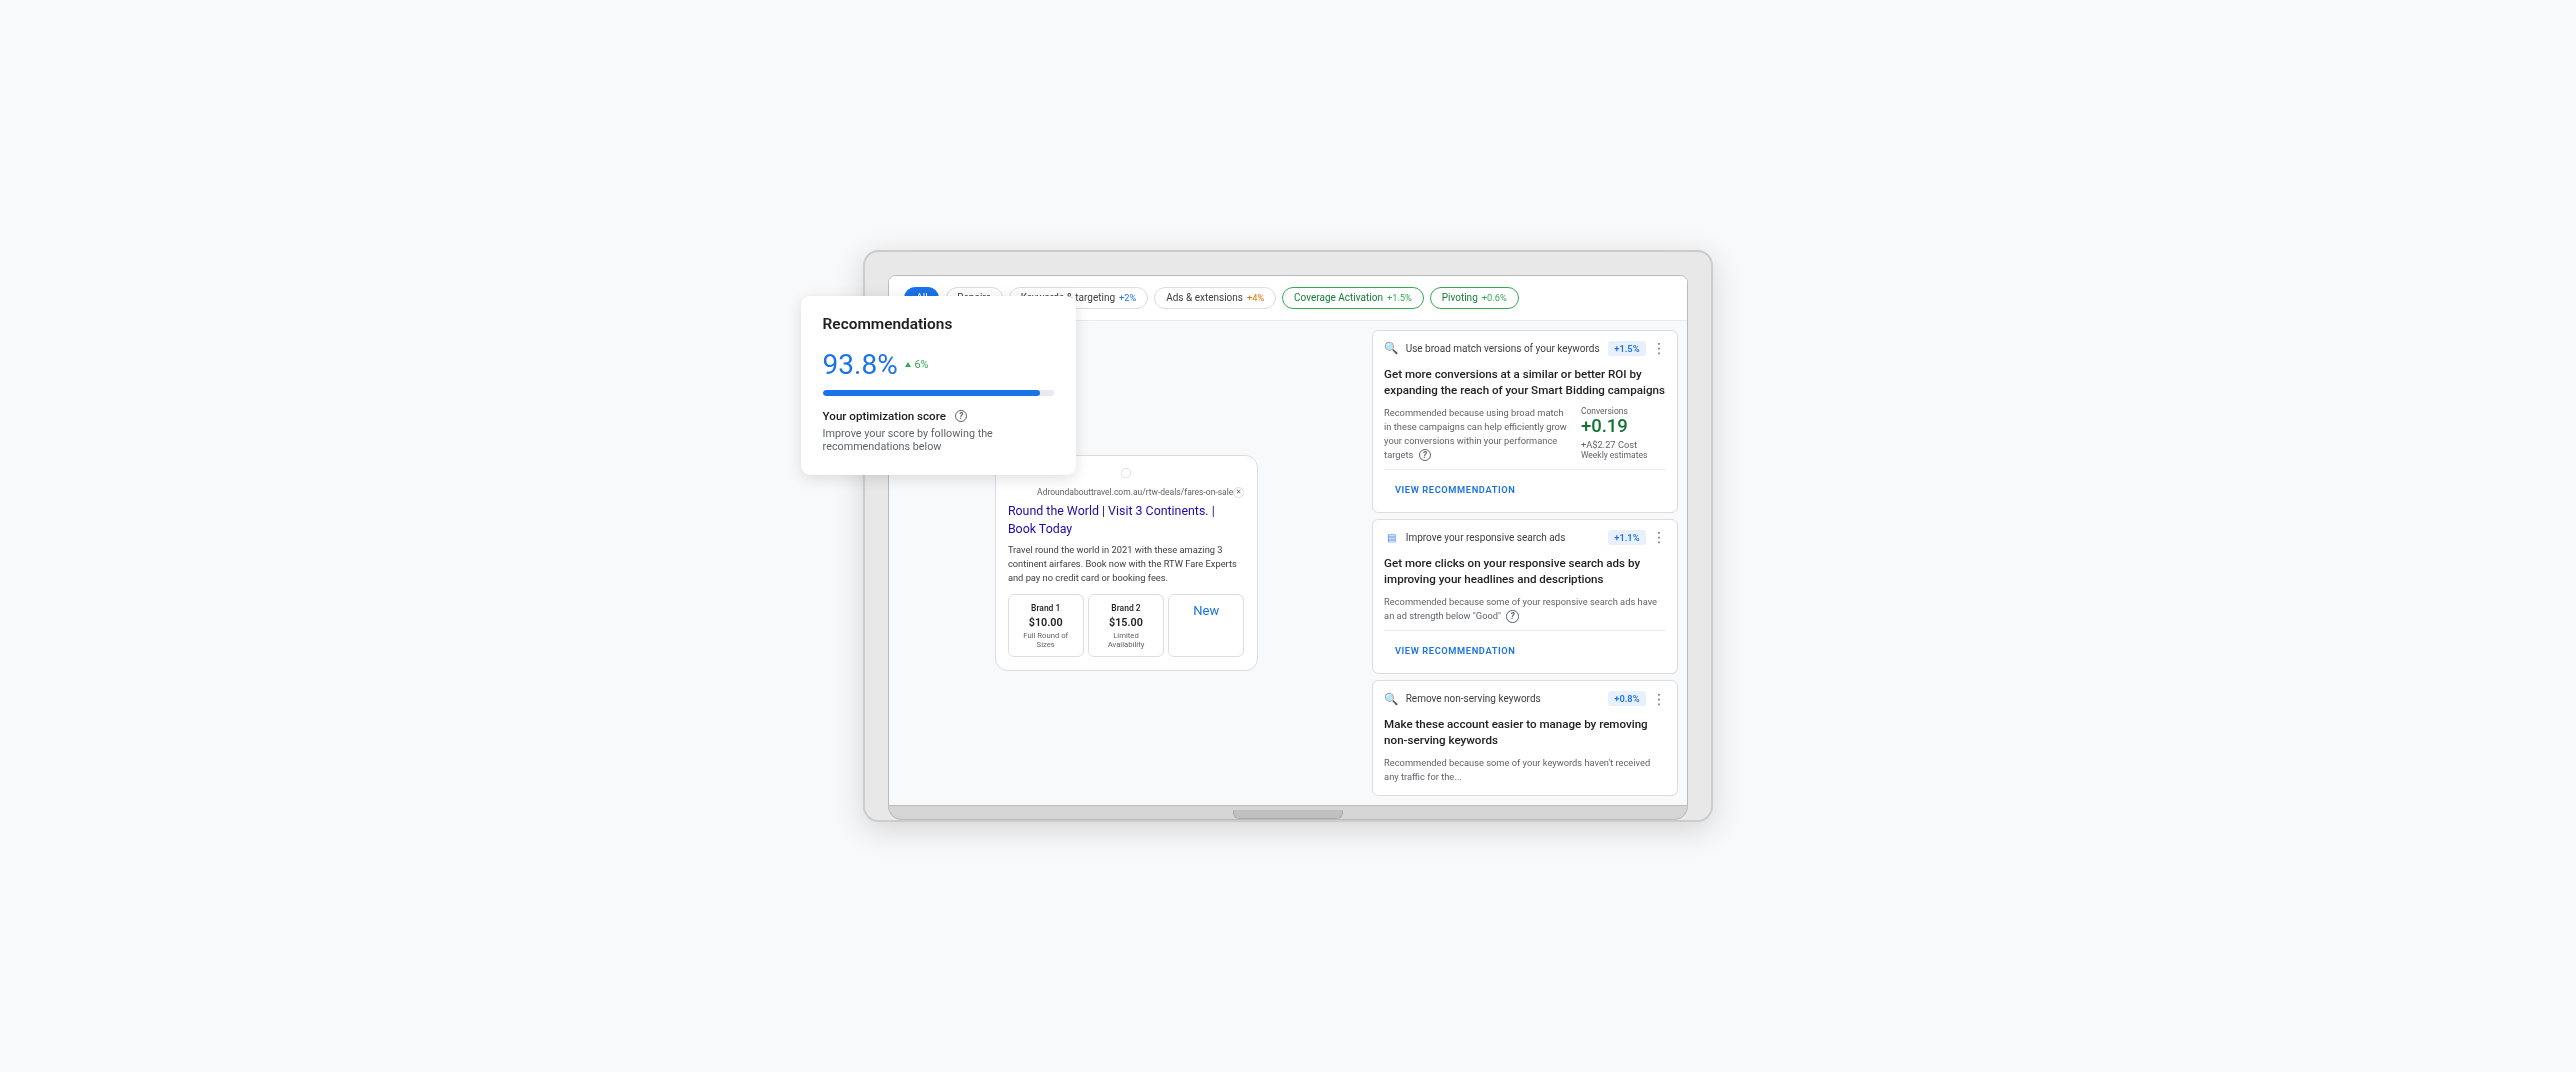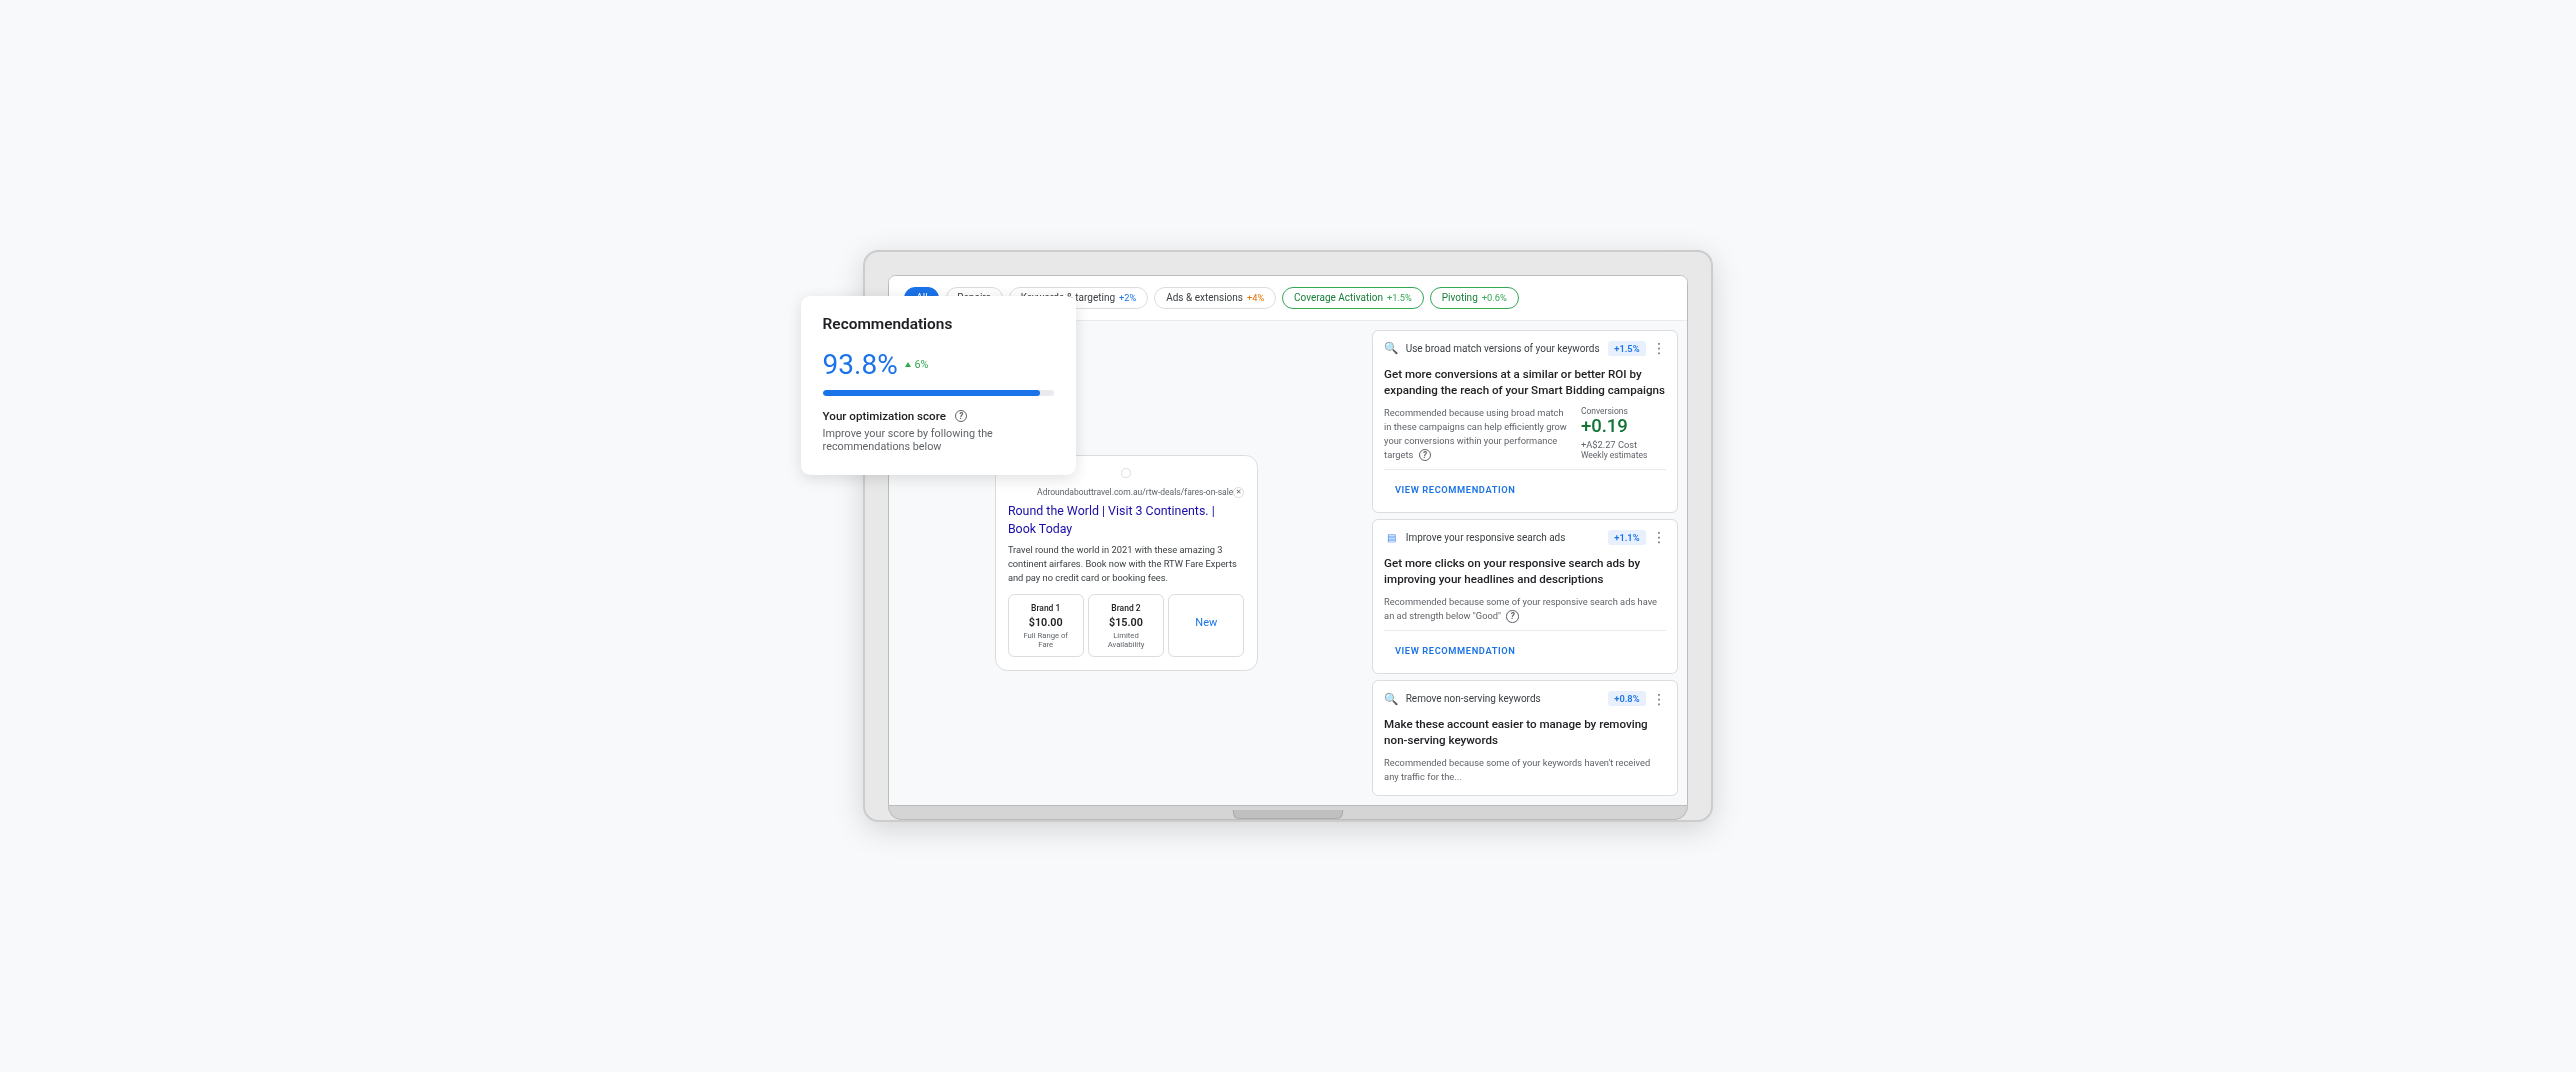--- a/index.html
+++ b/index.html
@@ -308,23 +308,23 @@
       color: #202124;
       margin-bottom: 1.5px;
     }
 
     .product-card-desc {
       font-size: 7.7px;
       color: #5f6368;
     }
 
     .product-card-new {
-      font-size: 11px;
+      font-size: 13px;
       color: #1a73e8;
-      margin-top: 13px;
+      margin-top: 0;
     }
 
     
     .right-panel {
       width: 324px;
       flex-shrink: 0;
       padding: 9.3px;
       display: flex;
       flex-direction: column;
       gap: 6.2px;
@@ -521,21 +521,21 @@
                 <span class="ad-label">Ad</span>
                 <span class="ad-url">roundabouttravel.com.au/rtw-deals/fares-on-sale</span>
                 <span class="ad-close">✕</span>
               </div>
               <div class="ad-headline">Round the World | Visit 3 Continents. | Book Today</div>
               <div class="ad-description">Travel round the world in 2021 with these amazing 3 continent airfares. Book now with the RTW Fare Experts and pay no credit card or booking fees.</div>
               <div class="product-cards">
                 <div class="product-card">
                   <div class="product-card-brand">Brand 1</div>
                   <div class="product-card-price">$10.00</div>
-                  <div class="product-card-desc">Full Range of Fare</div>
+                  <div class="product-card-desc">Full Round of Sizes</div>
                 </div>
                 <div class="product-card">
                   <div class="product-card-brand">Brand 2</div>
                   <div class="product-card-price">$15.00</div>
                   <div class="product-card-desc">Limited Availability</div>
                 </div>
                 <div class="product-card">
                   <div class="product-card-new">New</div>
                 </div>
               </div>

